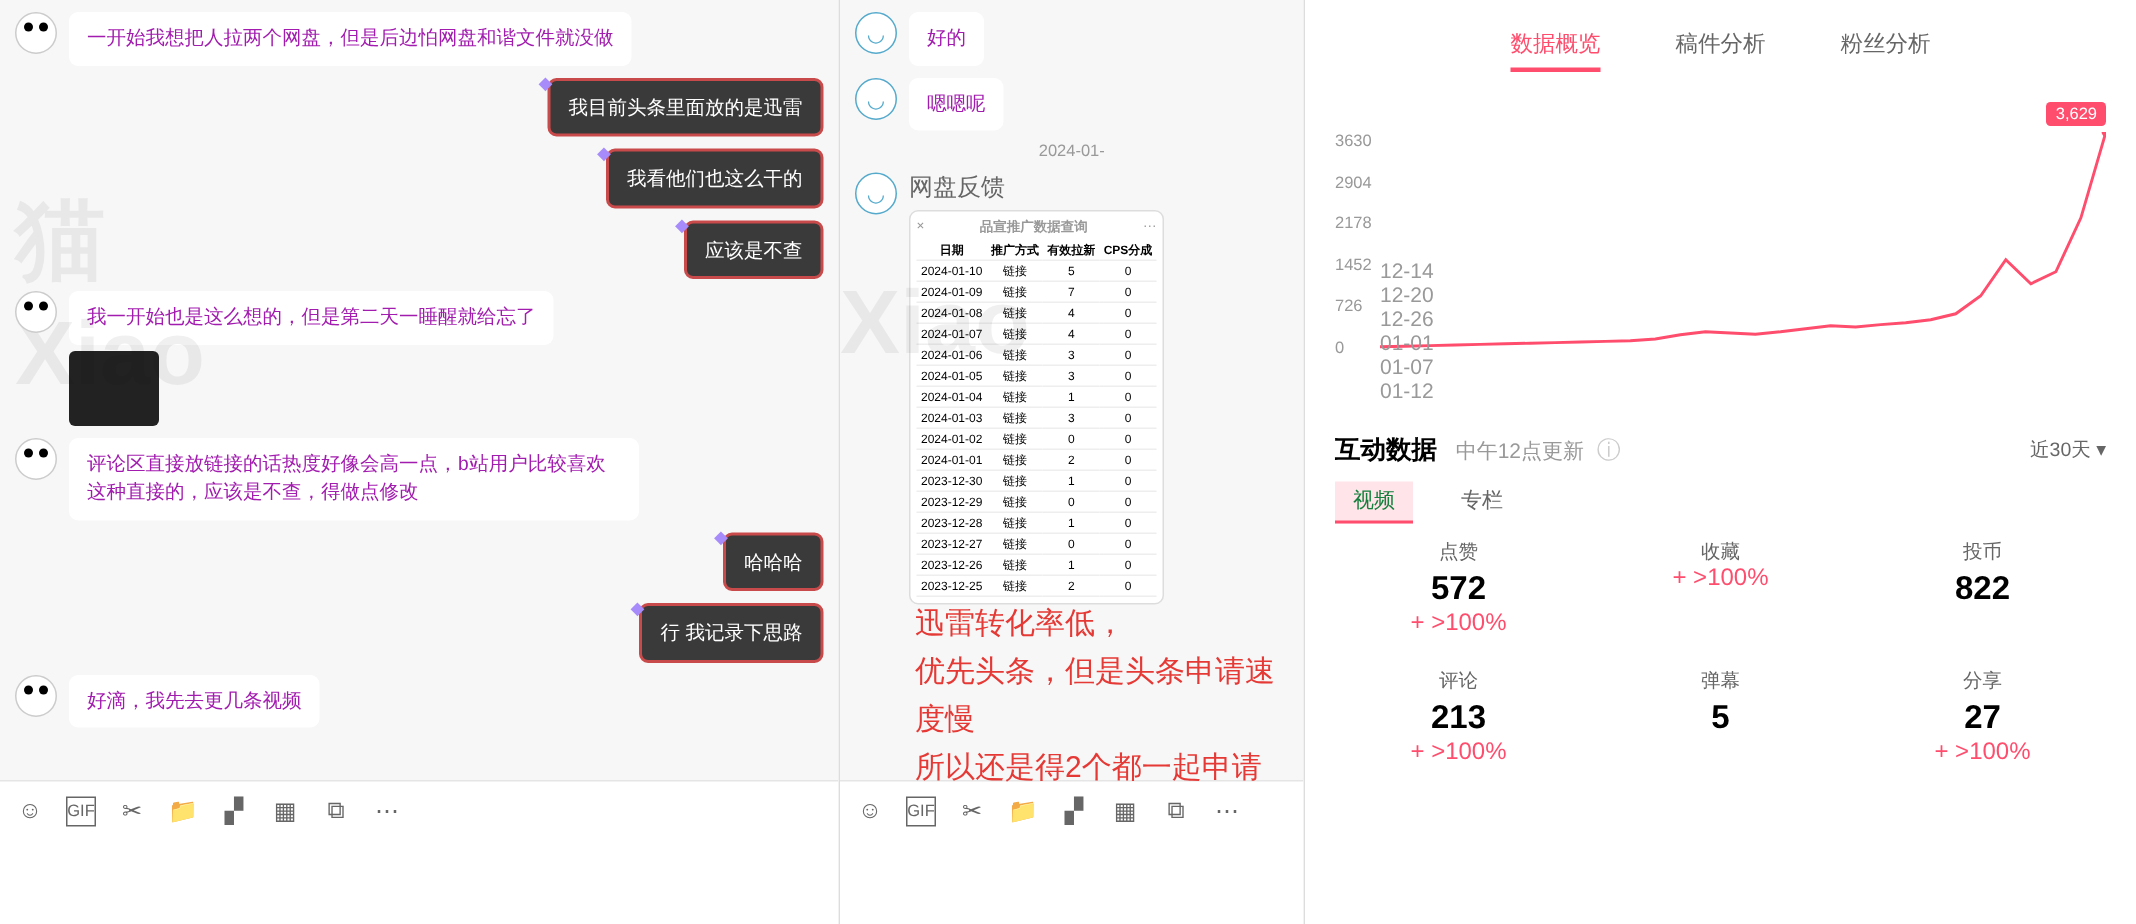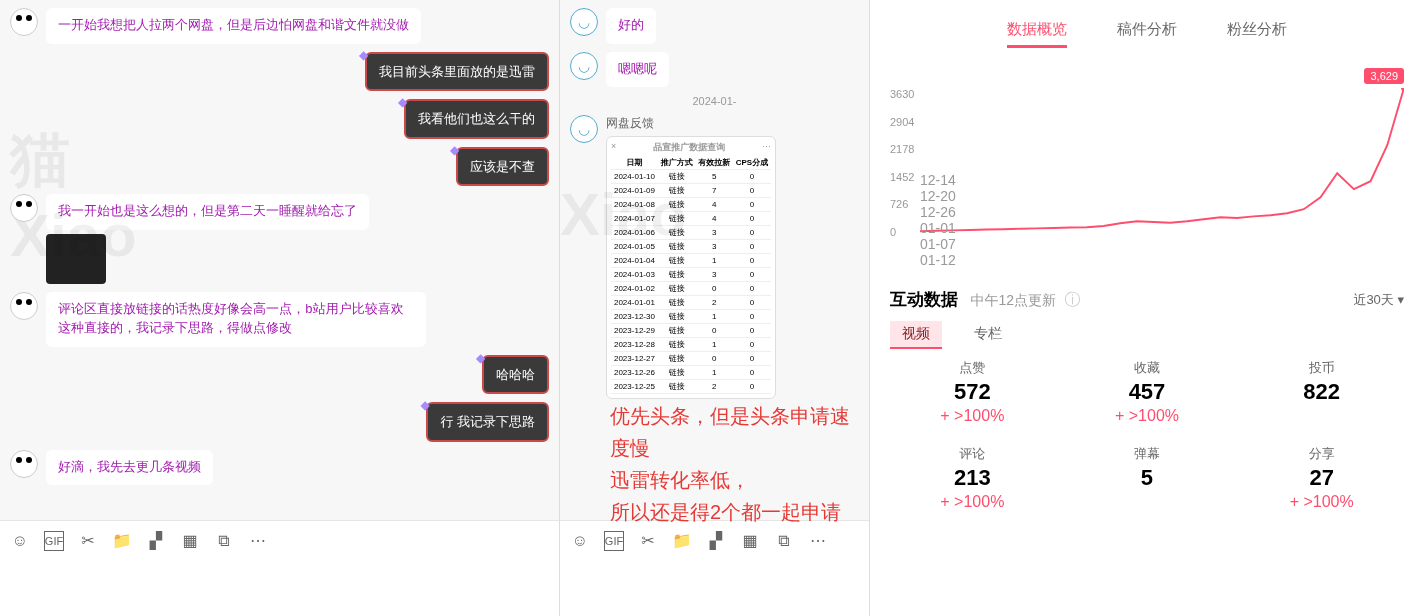--- a/index.html
+++ b/index.html
@@ -46,21 +46,21 @@
 .y-axis { position: absolute; left: 0; top: 20px; bottom: 30px; display: flex; flex-direction: column; justify-content: space-between; font-size: 11px; color: #999; }
 .x-axis { position: absolute; bottom: 0; left: 30px; right: 0; display: flex; font-size: 14px; color: #999; flex-direction: column; }
 .chart-svg { position: absolute; left: 30px; right: 0; top: 20px; bottom: 30px; }
 
 .section-hdr { display: flex; align-items: center; justify-content: space-between; margin: 10px 0; }
 .section-title { font-size: 17px; font-weight: bold; }
 .section-sub { font-size: 14px; color: #999; margin-left: 8px; }
 .period { font-size: 13px; color: #666; cursor: pointer; }
 .subtabs { display: flex; gap: 20px; margin: 10px 0; }
 .subtab { font-size: 14px; color: #666; padding: 4px 12px; border-radius: 14px; cursor: pointer; }
-.subtab.active { background: #ffe4ea; color: #7f1d1d; }
+.subtab.active { background: #ffe4ea; color: #15803d; }
 .subtab.underline { border-bottom: 2px solid #ff4d6d; border-radius: 0; }
 
 .stats-grid { display: grid; grid-template-columns: repeat(3, 1fr); gap: 20px 10px; margin-top: 10px; }
 .stat { text-align: center; }
 .stat-label { font-size: 13px; color: #666; }
 .stat-value { font-size: 22px; font-weight: bold; margin: 2px 0; }
 .stat-delta { font-size: 16px; color: #ff4d6d; }
 </style>
 </head>
 <body>
@@ -87,21 +87,21 @@
         <div class="msg-row ">
           <div class="avatar panda"></div>
           <div>
             <div class="bubble left">我一开始也是这么想的，但是第二天一睡醒就给忘了</div>
             <div class="img-bubble"></div>
           </div>
         </div>
         <div class="msg-row ">
           <div class="avatar panda"></div>
           <div>
-            <div class="bubble left">评论区直接放链接的话热度好像会高一点，b站用户比较喜欢这种直接的，我记录下思路，得做点修改</div>
+            <div class="bubble left">评论区直接放链接的话热度好像会高一点，b站用户比较喜欢这种直接的，应该是不查，得做点修改</div>
           </div>
         </div>
         <div class="msg-row right">
           <div class="bubble right">哈哈哈<span class="diamond">◆</span></div>
         </div>
         <div class="msg-row right">
           <div class="bubble right">行  我记录下思路<span class="diamond">◆</span></div>
         </div>
         <div class="msg-row ">
           <div class="avatar panda"></div>
@@ -132,21 +132,21 @@
       <div class="bubble left">好的</div>
     </div>
     <div class="msg-row">
       <div class="avatar smile">◡</div>
       <div class="bubble left">嗯嗯呢</div>
     </div>
     <div class="date-divider">2024-01-</div>
     <div class="msg-row">
       <div class="avatar smile">◡</div>
       <div style="flex:1;">
-        <div style="font-size:12px;color:#666;margin-bottom:4px;">网盘反馈</div>
+        <div style="font-size:16px;color:#666;margin-bottom:4px;">网盘反馈</div>
         <div class="mini-table-wrap">
           <div style="display:flex;justify-content:space-between;font-size:9px;color:#999;">
               <span>×</span>
               <span class="mini-table-title">品宣推广数据查询</span>
               <span>···</span>
             </div>
           <table class="mini-table">
             <thead>
                 <tr id="mt-head">
                   <th>日期</th>
@@ -263,22 +263,22 @@
     <span class="tb-icon" style="font-size:11px;border:1px solid #666;padding:0 2px;">GIF</span>
     <span class="tb-icon">✂</span>
     <span class="tb-icon">📁</span>
     <span class="tb-icon">▞</span>
     <span class="tb-icon">▦</span>
     <span class="tb-icon">⧉</span>
     <span class="tb-icon">⋯</span>
   </div>
   <div style="height:56px;background:#fff;"></div>
   <div class="annotation" style="left:50px;top:400px;">
+    <div>迅雷转化率低，</div>
     <div>优先头条，但是头条申请速度慢</div>
-    <div>迅雷转化率低，</div>
     <div>所以还是得2个都一起申请</div>
   </div>
 </div>
 
 <div class="panel panel3">
   <div class="tabs3">
     <div class="tab3 active">数据概览</div>
     <div class="tab3">稿件分析</div>
     <div class="tab3">粉丝分析</div>
   </div>
@@ -318,21 +318,20 @@
     <div class="subtab">专栏</div>
   </div>
   <div class="stats-grid" id="stats-grid">
       <div class="stat">
         <div class="stat-label">点赞</div>
         <div class="stat-value">572</div>
         <div class="stat-delta">+ &gt;100%</div>
       </div>
       <div class="stat">
         <div class="stat-label">收藏</div>
-        <div class="stat-value">457</div>
         <div class="stat-delta">+ &gt;100%</div>
       </div>
       <div class="stat">
         <div class="stat-label">投币</div>
         <div class="stat-value">822</div>
         <div class="stat-delta">&nbsp;</div>
       </div>
       <div class="stat">
         <div class="stat-label">评论</div>
         <div class="stat-value">213</div>

